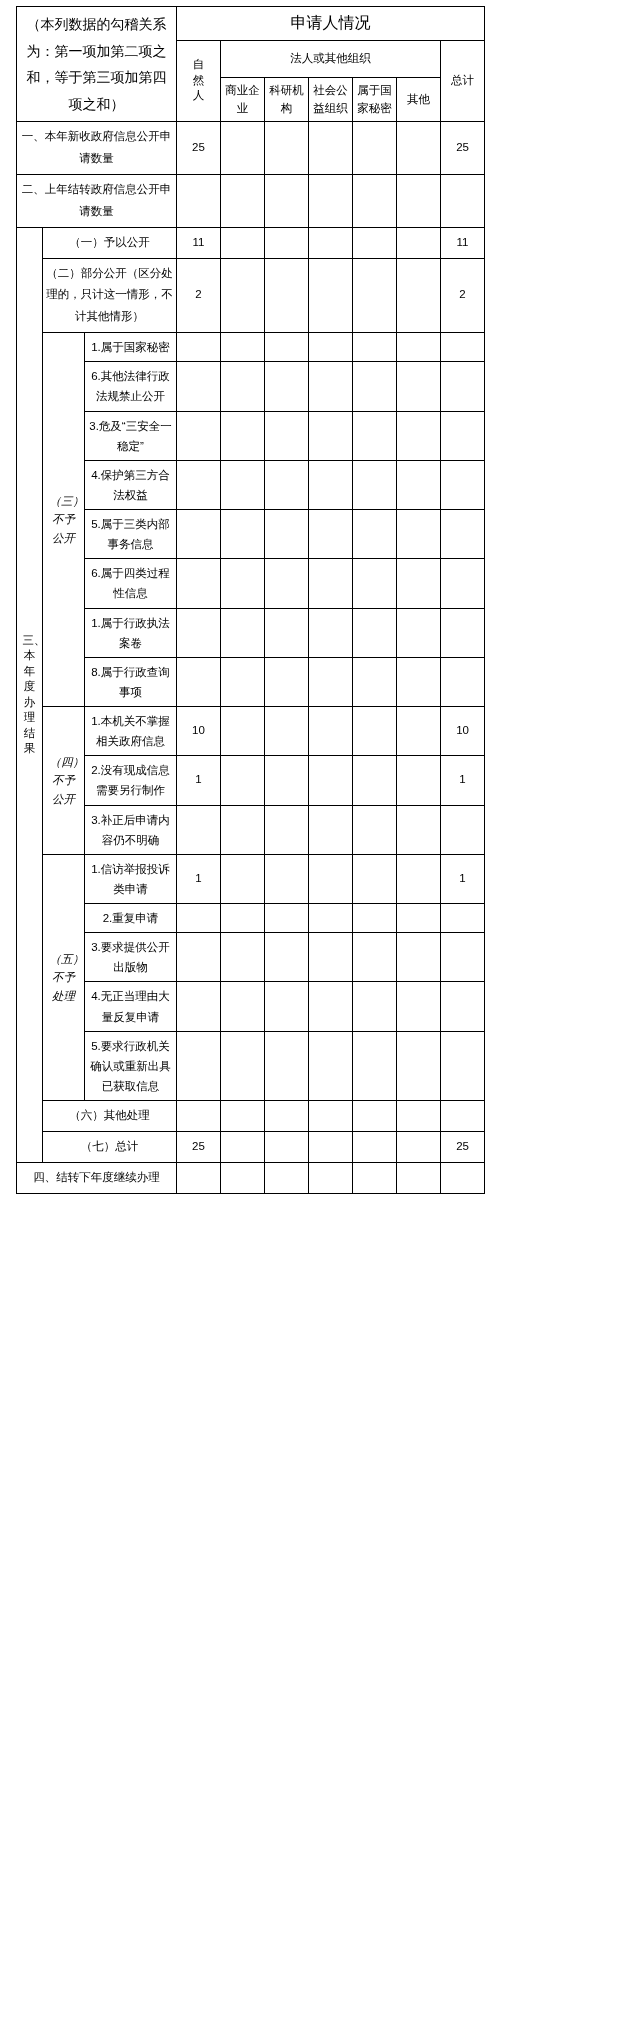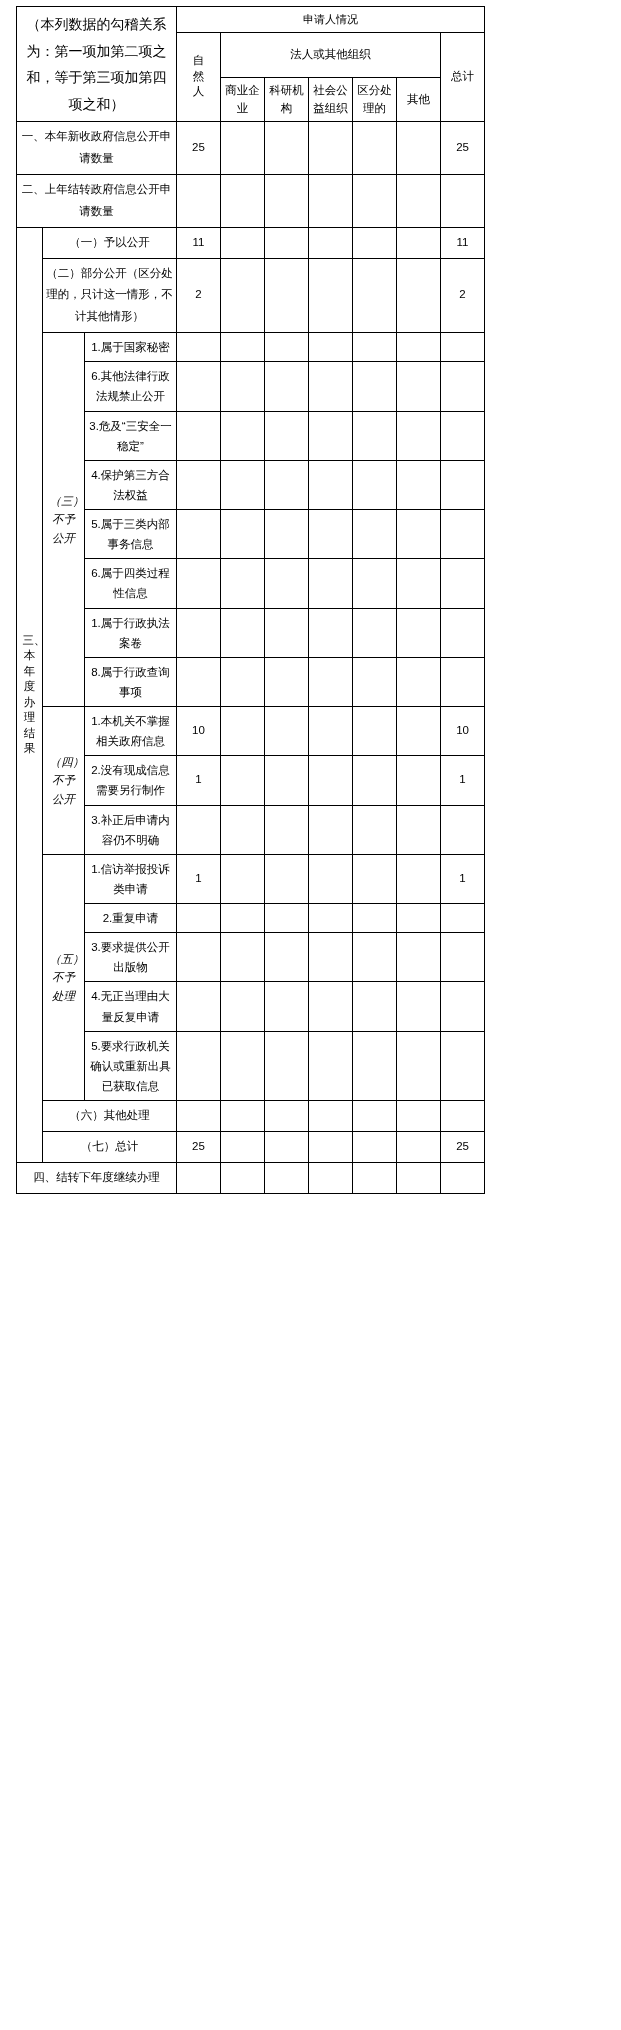--- a/index.html
+++ b/index.html
@@ -28,21 +28,21 @@
   }
   table.gov-table td, table.gov-table th {
     border: 1px solid #000000;
     padding: 4px 3px;
     text-align: center;
     vertical-align: middle;
     font-weight: normal;
     word-break: break-all;
   }
   td.hdr-main {
-    font-size: 11px;
+    font-size: 16px;
   }
   td.note {
     text-align: left;
     padding: 6px 6px 6px 6px;
     font-size: 14px;
     line-height: 1.9;
   }
   td.rowlabel {
     text-align: left;
     padding-left: 6px;
@@ -128,21 +128,21 @@
       <tr>
         <td class="hdr-nat" rowspan="2"><span>自然人</span></td>
         <td colspan="5">法人或其他组织</td>
         <td rowspan="2">总计</td>
       </tr>
 
       <tr>
         <td>商业企业</td>
         <td>科研机构</td>
         <td>社会公益组织</td>
-        <td>区分处理的</td>
+        <td>属于国家秘密</td>
         <td>其他</td>
       </tr>
 
       <tr>
         <td class="rowlabel" colspan="3">一、本年新收政府信息公开申请数量</td>
         <td class="num">25</td>
         <td class="num"></td>
         <td class="num"></td>
         <td class="num"></td>
         <td class="num"></td>

